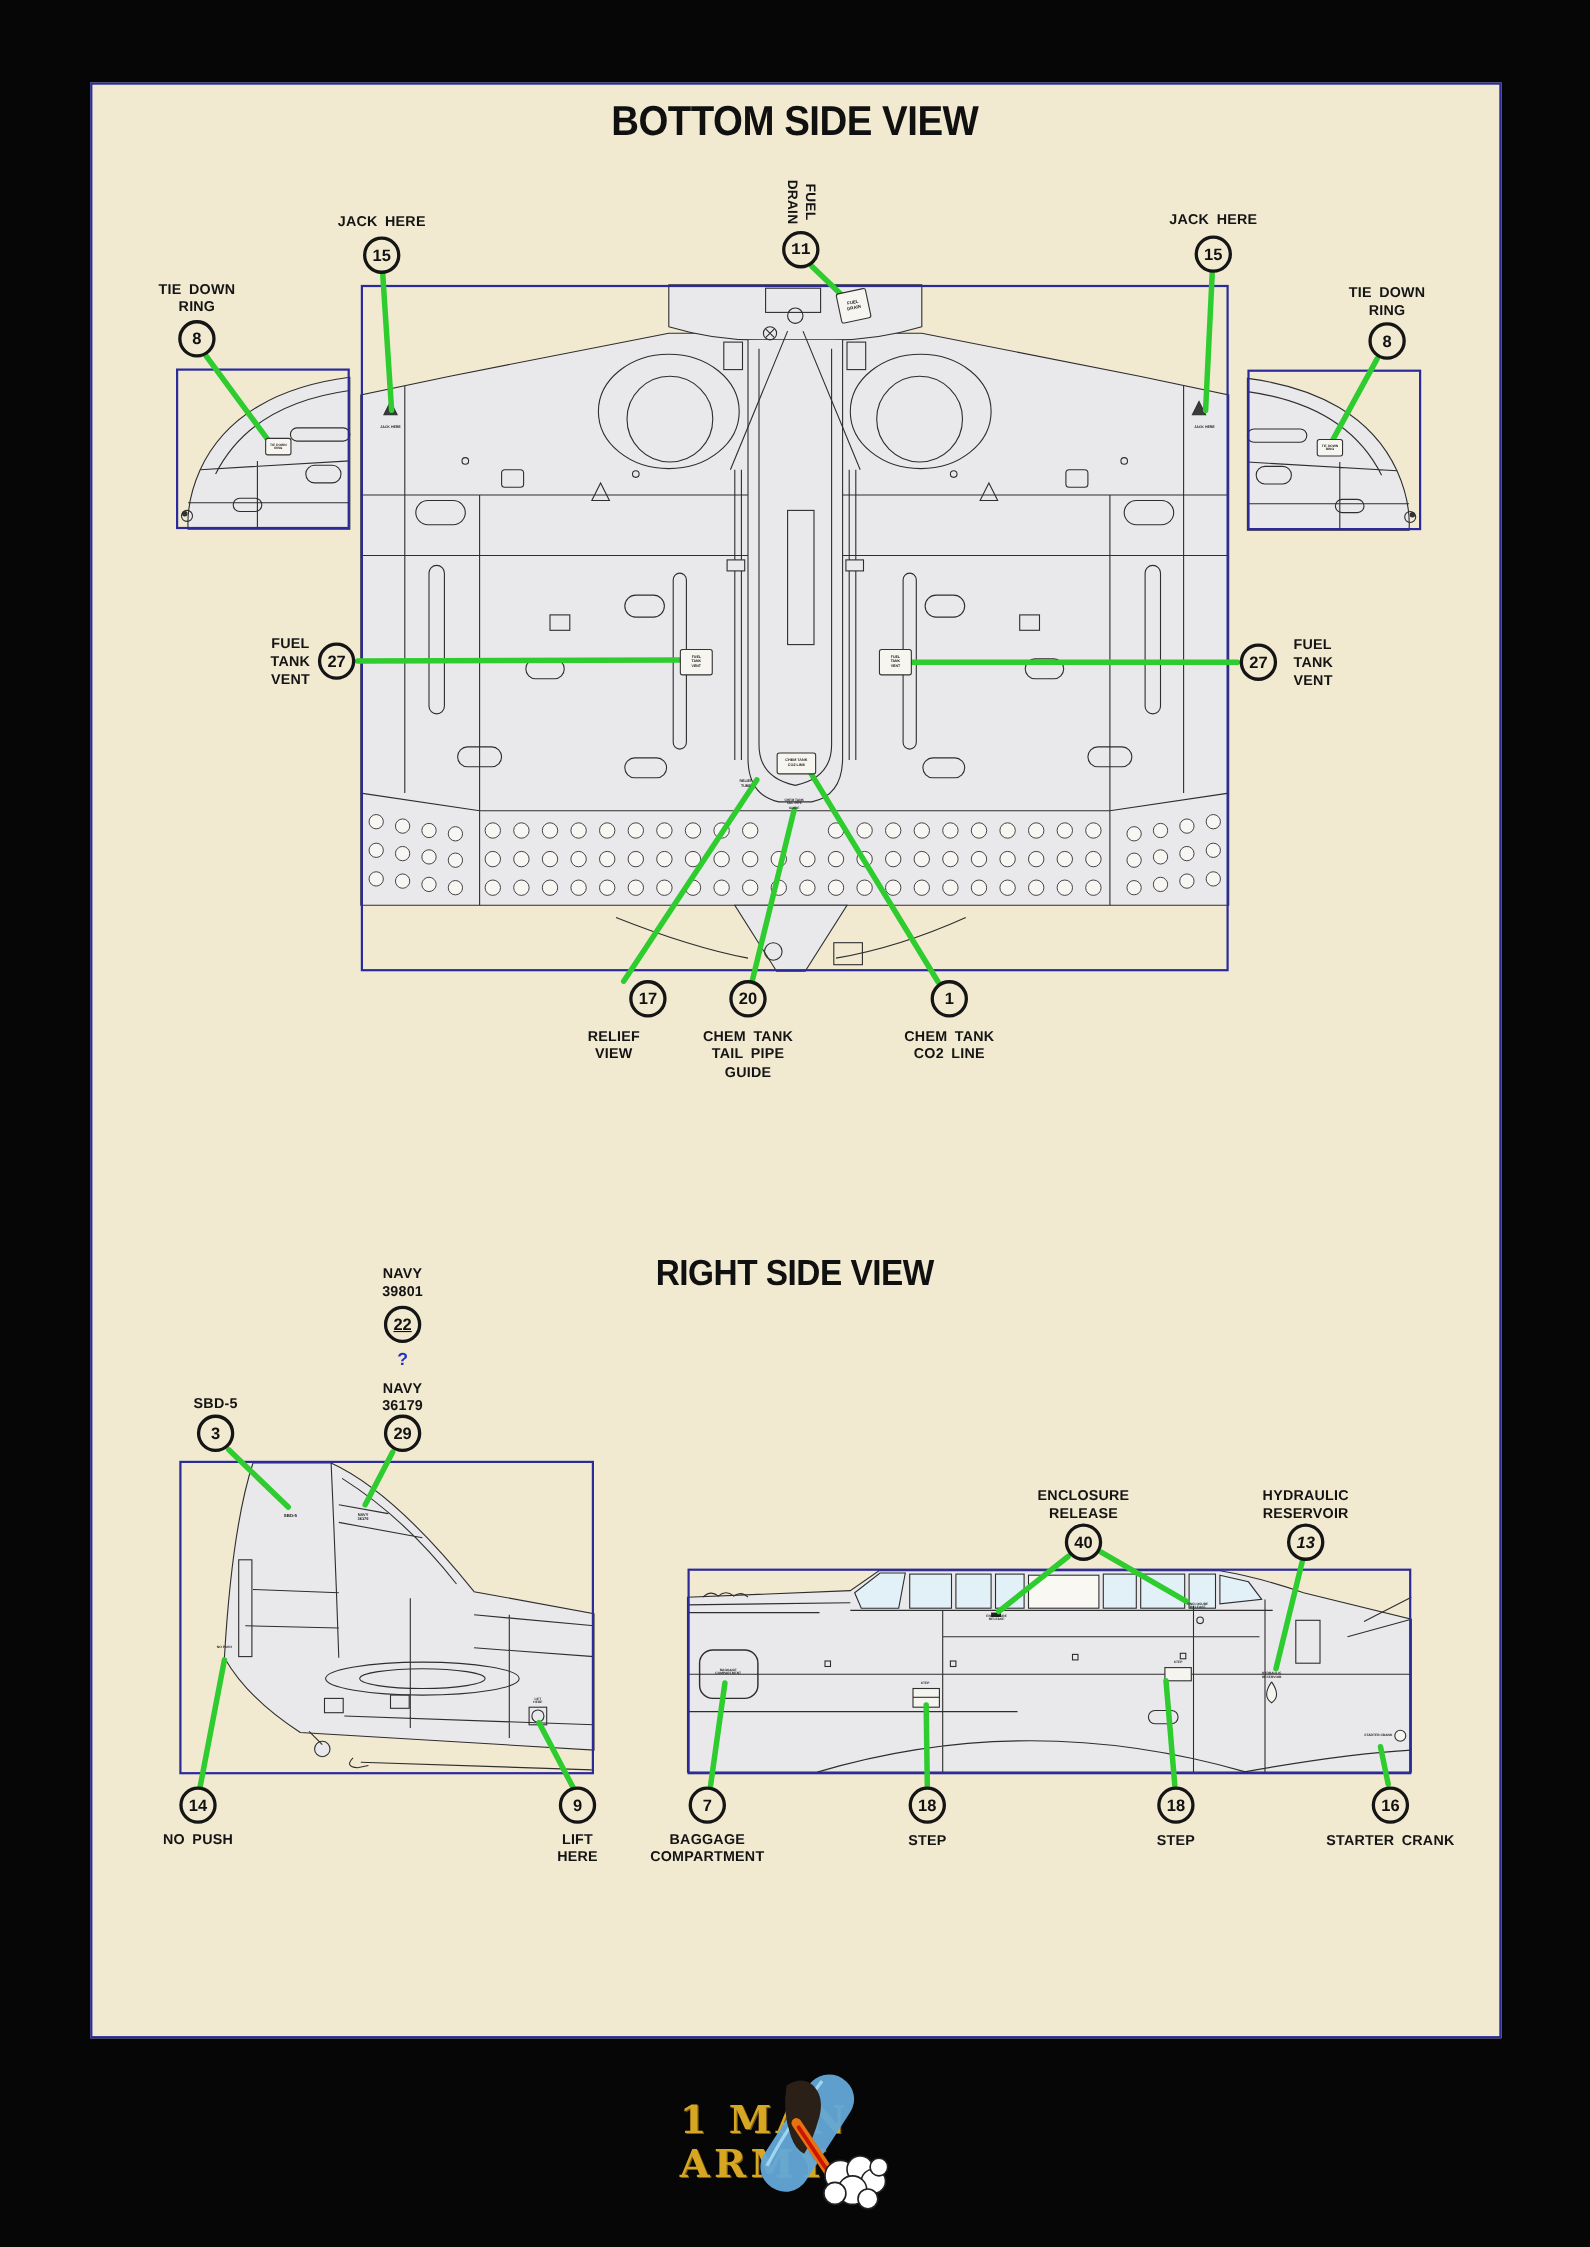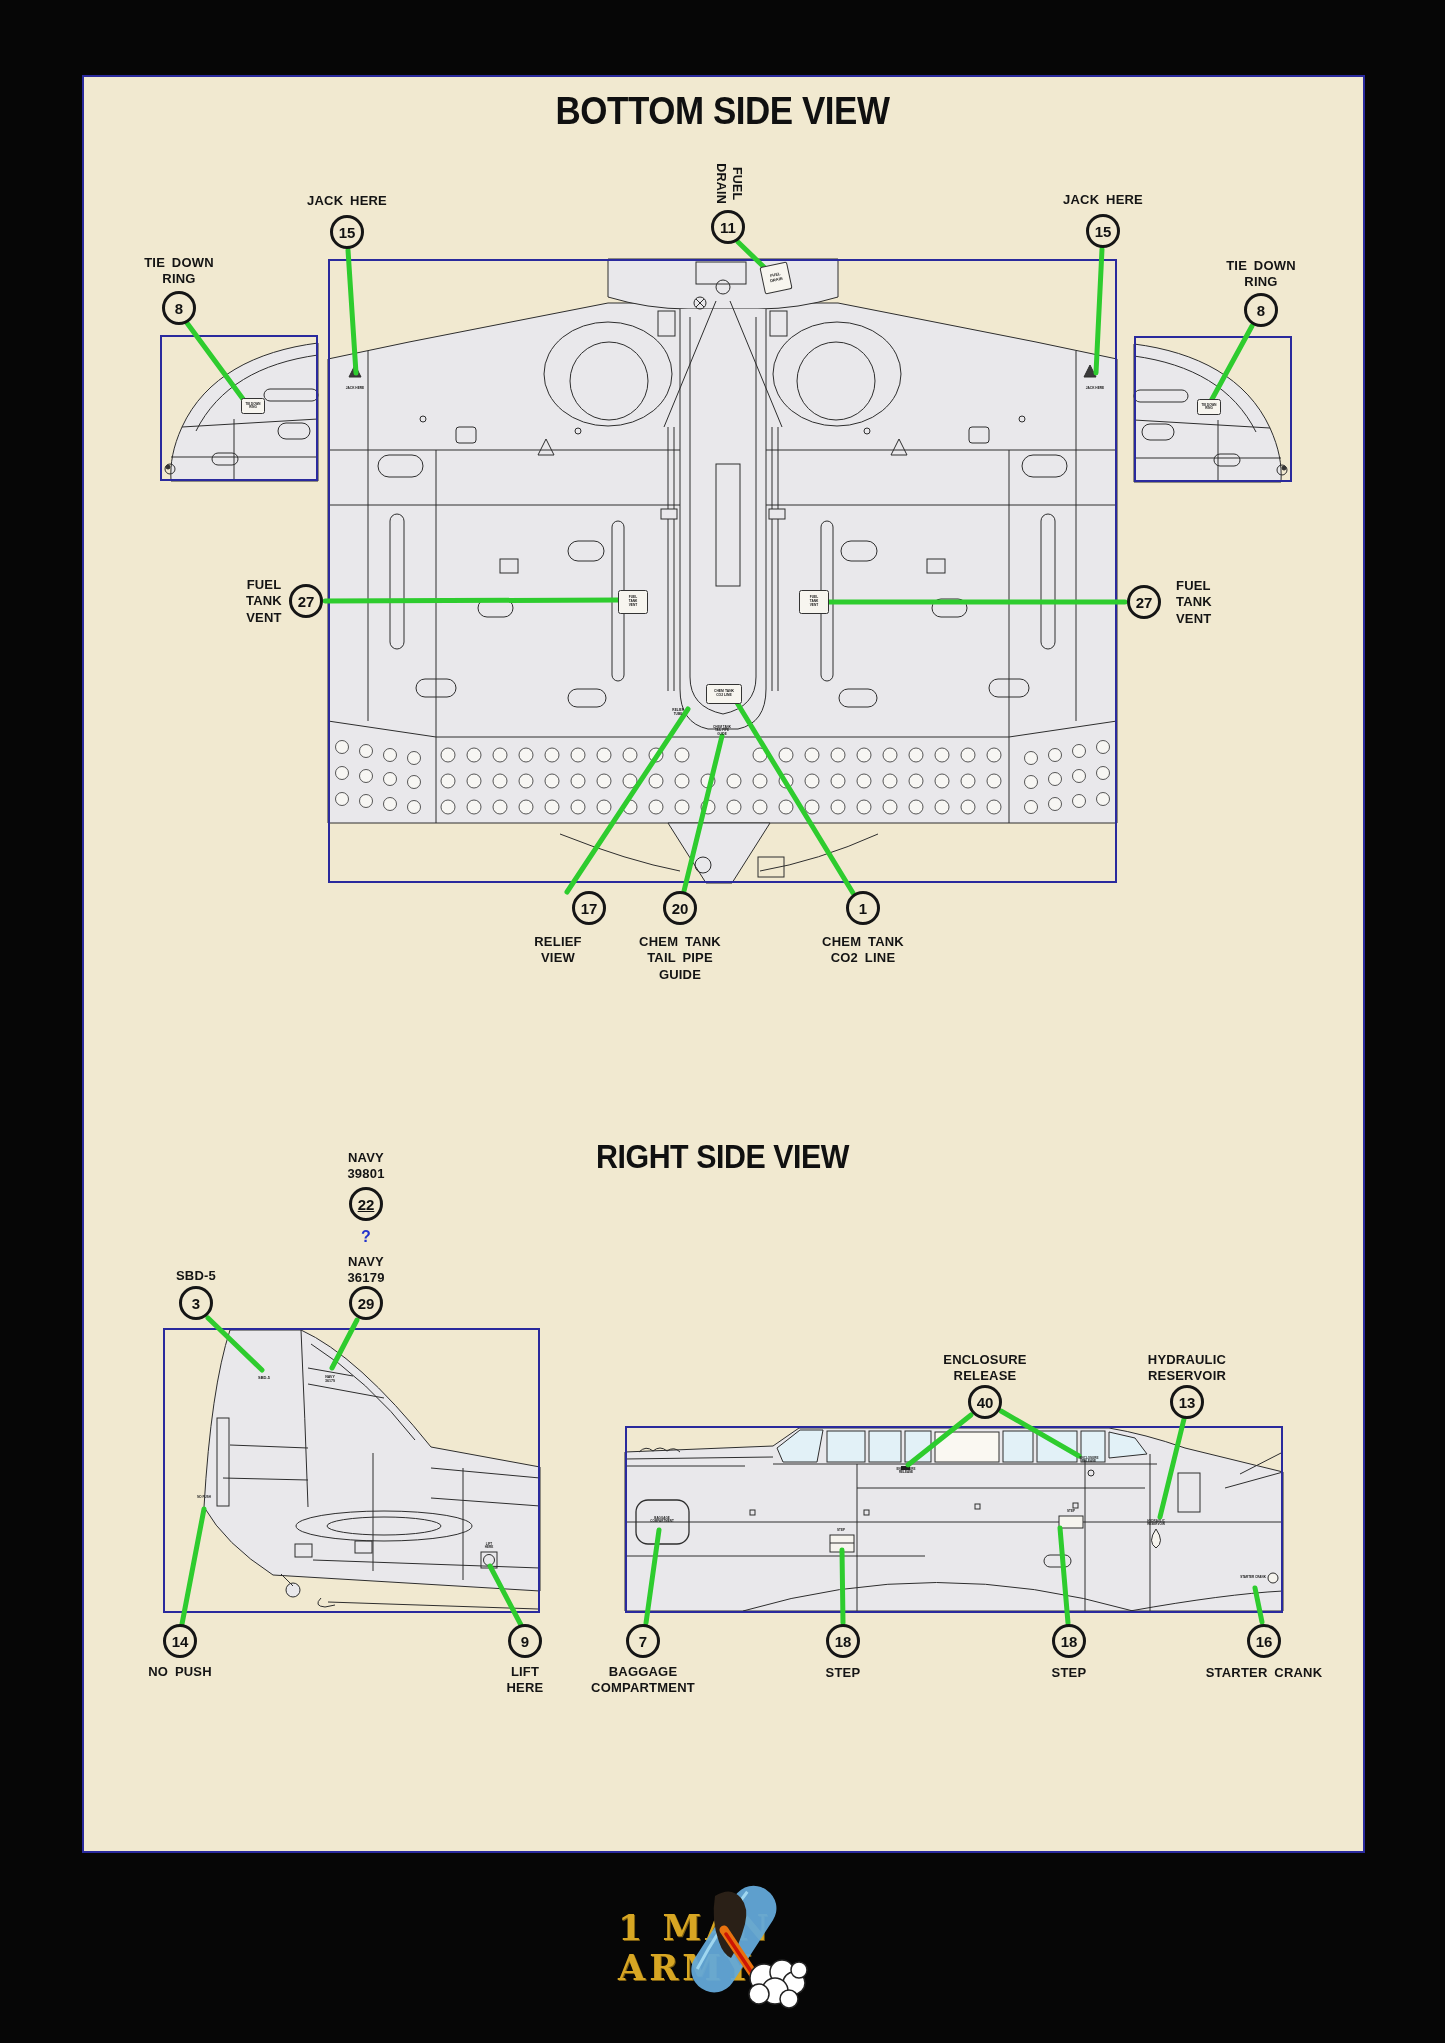--- a/index.html
+++ b/index.html
@@ -294,21 +294,21 @@
     <line x1="1060" y1="1528" x2="1068" y2="1623"></line>
     <line x1="1255" y1="1588" x2="1262" y2="1622"></line>
   </g>
 </svg>
 
 <div class="lbl" style="left:272px;top:193px;width:150px;">JACK HERE</div>
 <div class="cc" style="left:330px;top:215px;">15</div>
 
 <div class="lbl rot90" style="left:688px;top:168px;width:80px;font-size:12.5px;">FUEL
 DRAIN</div>
-<div class="cc" style="left:711px;top:210px;">11</div>
+<div class="cc" style="left:711px;top:210px;font-family:Liberation Mono, monospace;">11</div>
 
 <div class="lbl" style="left:1028px;top:192px;width:150px;">JACK HERE</div>
 <div class="cc" style="left:1086px;top:214px;">15</div>
 
 <div class="lbl" style="left:104px;top:255px;width:150px;">TIE DOWN
 RING</div>
 <div class="cc" style="left:162px;top:291px;">8</div>
 
 <div class="lbl" style="left:1186px;top:258px;width:150px;">TIE DOWN
 RING</div>
@@ -355,21 +355,21 @@
 <div class="cc" style="left:508px;top:1624px;">9</div>
 <div class="lbl" style="left:450px;top:1664px;width:150px;">LIFT
 HERE</div>
 
 <div class="lbl" style="left:910px;top:1352px;width:150px;">ENCLOSURE
 RELEASE</div>
 <div class="cc" style="left:968px;top:1385px;">40</div>
 
 <div class="lbl" style="left:1112px;top:1352px;width:150px;">HYDRAULIC
 RESERVOIR</div>
-<div class="cc" style="left:1170px;top:1385px;">13</div>
+<div class="cc" style="left:1170px;top:1385px;font-style:italic;">13</div>
 
 <div class="cc" style="left:626px;top:1624px;">7</div>
 <div class="lbl" style="left:568px;top:1664px;width:150px;">BAGGAGE
 COMPARTMENT</div>
 
 <div class="cc" style="left:826px;top:1624px;">18</div>
 <div class="lbl" style="left:768px;top:1665px;width:150px;">STEP</div>
 
 <div class="cc" style="left:1052px;top:1624px;">18</div>
 <div class="lbl" style="left:994px;top:1665px;width:150px;">STEP</div>

